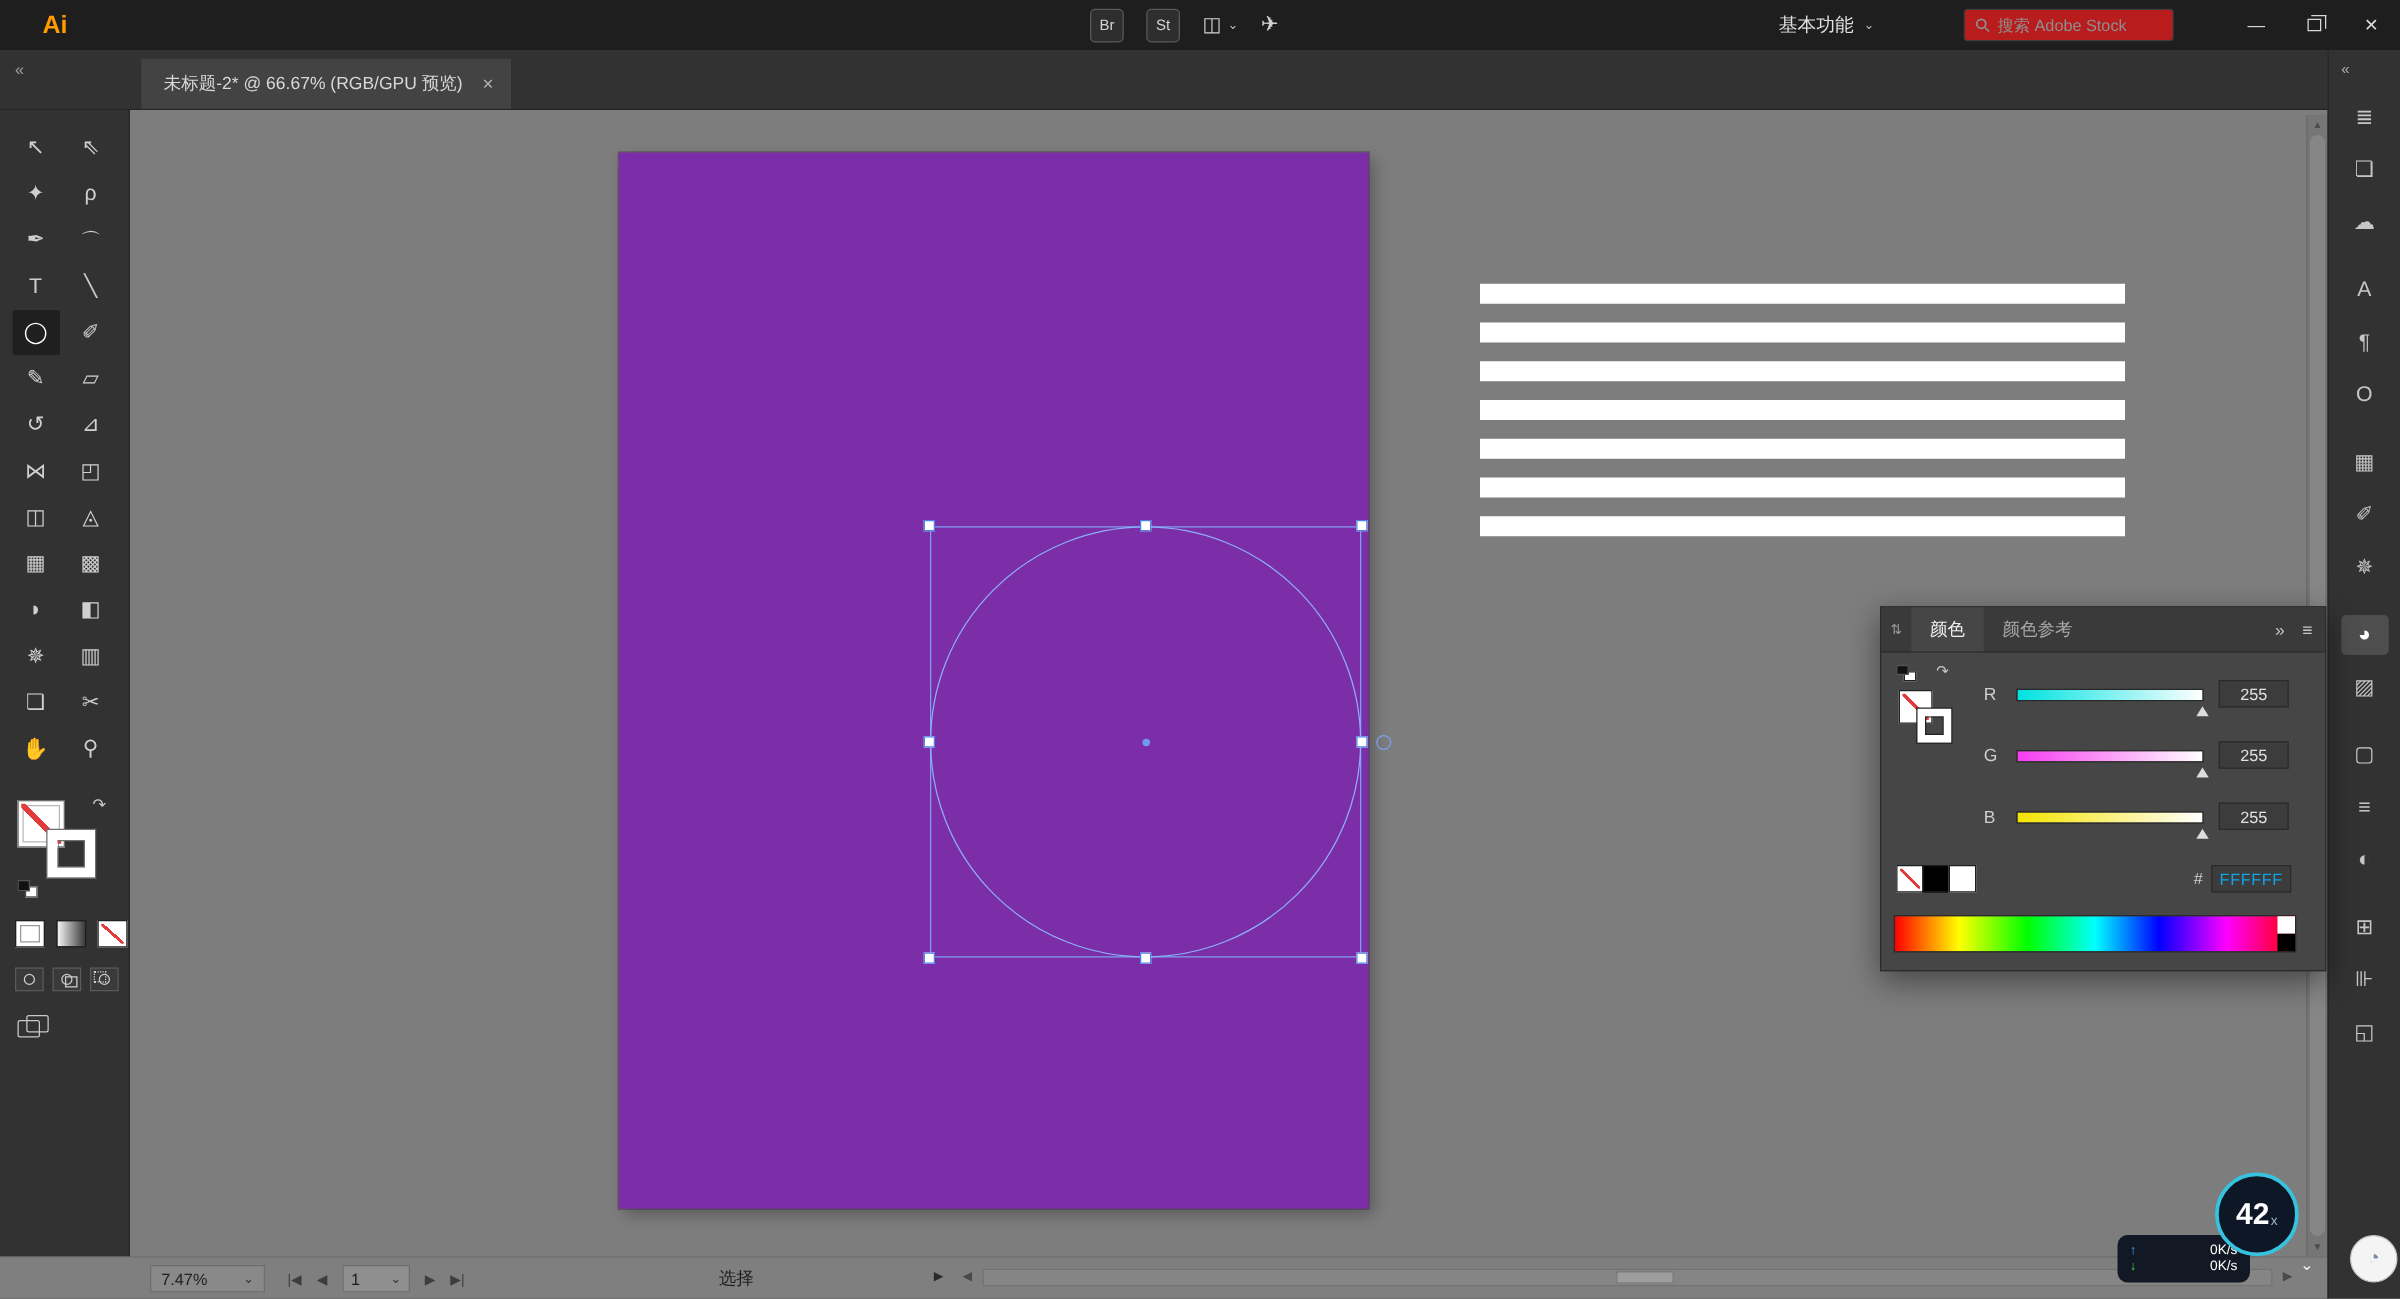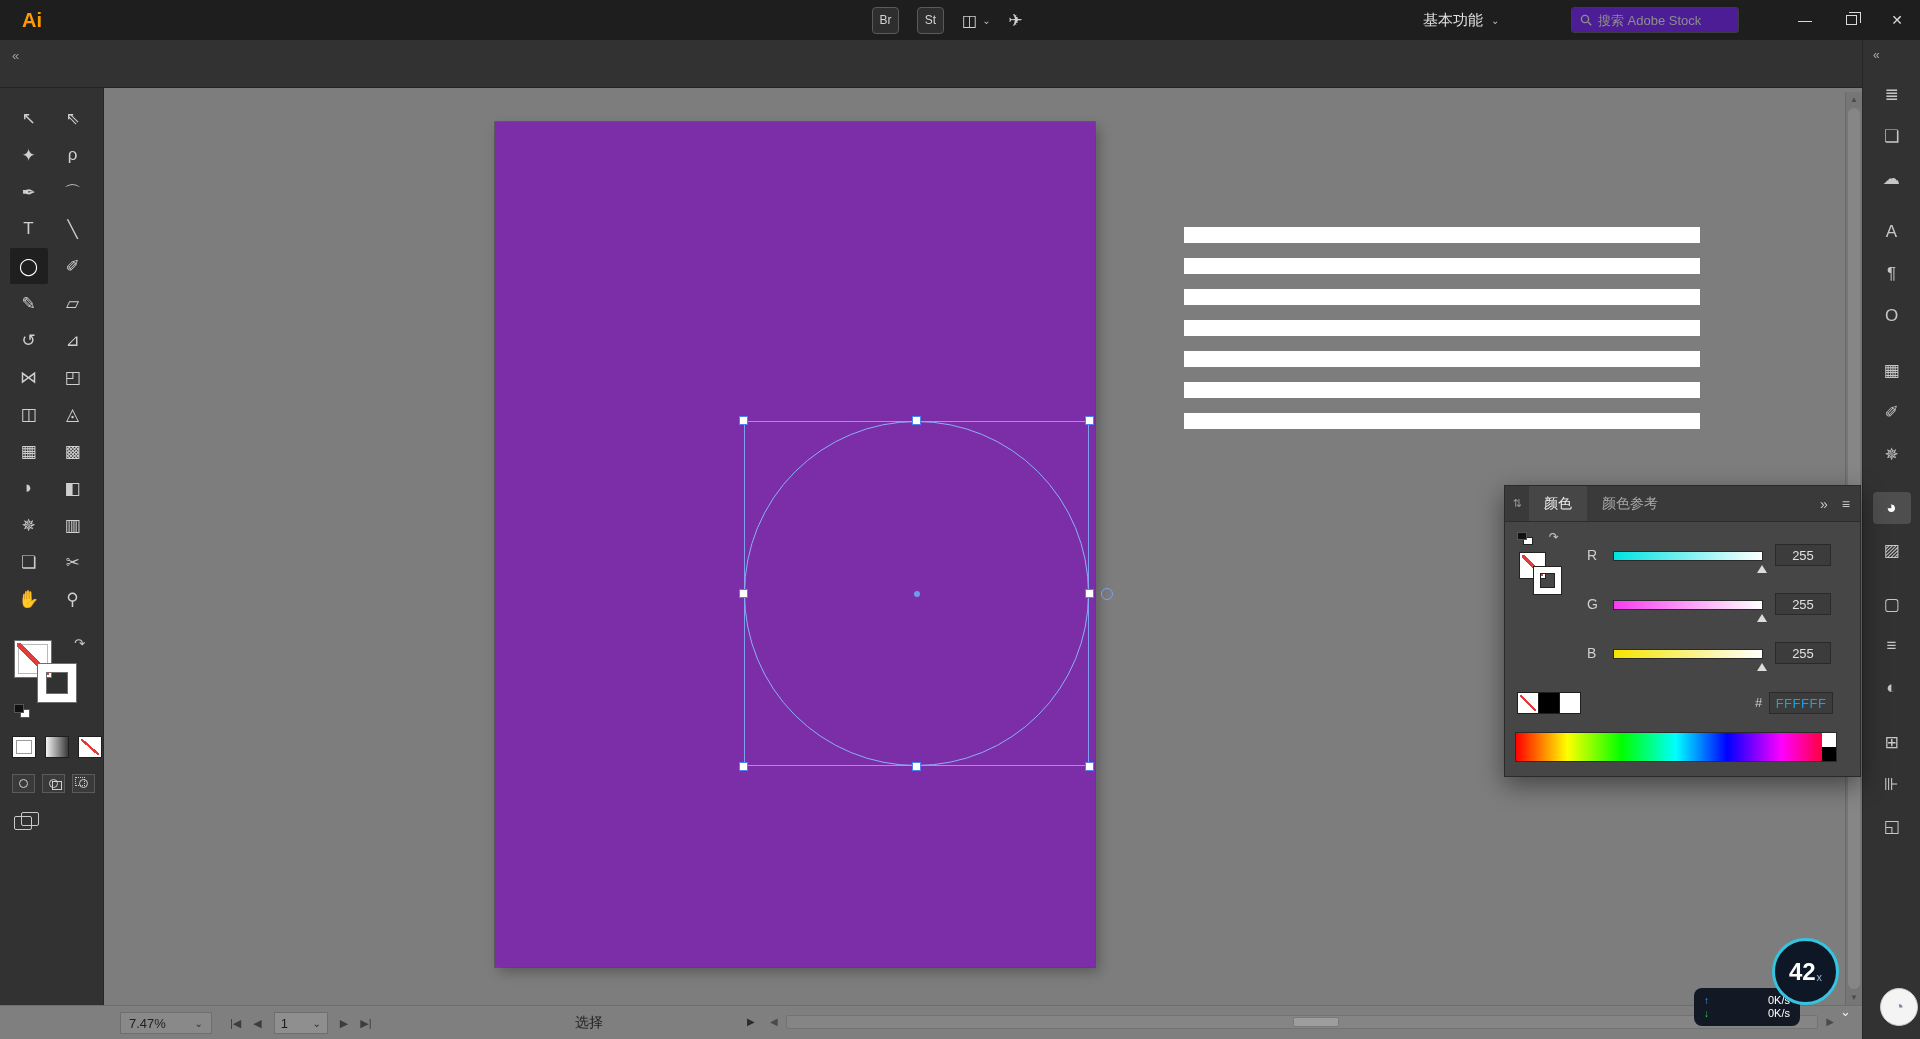--- a/index.html
+++ b/index.html
@@ -2,34 +2,34 @@
 <html><head>
 <meta charset="utf-8">
 <style>
   * { margin:0; padding:0; box-sizing:border-box; }
   body { background:#4a4a4a; }
   .screen { position:relative; width:1920px; height:1039px; overflow:hidden;
             background:#7d7d7d; font-family:"Liberation Sans","DejaVu Sans",sans-serif; color:#e8e8e8; }
 
   
   .menubar { position:absolute; left:0; top:0; right:0; height:40px; background:#1e1e1e; z-index:90; }
-  .logo { position:absolute; left:10px; top:0; width:44px; height:24px; line-height:40px; text-align:center;
+  .logo { position:absolute; left:10px; top:0; width:44px; height:24px; line-height:40px; text-align:right;
           color:#ff9a00; font-weight:bold; font-size:20px; }
   .menus { position:absolute; left:60px; top:0; height:40px; display:flex; }
   .menu-item { padding:0 14px; line-height:40px; font-size:15px; color:#e4e4e4; white-space:nowrap; }
   .mid-icons { position:absolute; left:872px; top:0; height:40px; display:flex; align-items:center; gap:18px; }
   .app-chip { width:27px; height:27px; border:1px solid #5a5a5a; border-radius:4px; background:#2e2e2e;
               color:#d4d4d4; font-size:12px; display:flex; align-items:center; justify-content:center; }
   .arrange { display:flex; align-items:center; gap:5px; color:#cfcfcf; }
   .arrange .g { font-size:16px; }
   .chev { font-size:10px; color:#bdbdbd; }
   .share { font-size:17px; color:#d0d0d0; }
   .workspace { position:absolute; left:1423px; top:0; height:40px; display:flex; align-items:center; gap:8px;
                font-size:15px; color:#e0e0e0; }
-  .searchbox { position:absolute; left:1571px; top:7px; width:168px; height:26px; background:#4c1d95;
+  .searchbox { position:absolute; left:1571px; top:7px; width:168px; height:26px; background:#b91c1c;
                border:1px solid #3c3c3c; border-radius:3px; display:flex; align-items:center; padding:0 8px; gap:6px; }
   .searchbox svg { flex:none; }
   .searchbox input { background:transparent; border:0; outline:0; color:#bbb; font-size:13px; width:100%;
                      font-family:inherit; }
   .searchbox input::placeholder { color:#8e8e8e; }
   .win-controls { position:absolute; right:0; top:0; height:40px; display:flex; }
   .win-btn { width:46px; height:40px; display:flex; align-items:center; justify-content:center; color:#d9d9d9; font-size:14px; }
   .restore-shape { width:11px; height:10px; border:1px solid #d9d9d9; position:relative; }
   .restore-shape::before { content:""; position:absolute; left:2px; top:-4px; width:11px; height:10px;
                            border:1px solid #d9d9d9; border-bottom:none; border-left:none; }
@@ -202,20 +202,24 @@
       <div class="win-btn">—</div>
       <div class="win-btn">
           <span class="restore-shape"></span>
         </div>
       <div class="win-btn">✕</div>
     </div>
   </div>
 
   <div class="tabbar">
     <span class="collapse-left">«</span>
+    <div class="doc-tab">
+      <span>未标题-2* @ 66.67% (RGB/GPU 预览)</span>
+      <span class="close">×</span>
+    </div>
   </div>
 
   <div class="toolbar">
     <div class="tools">
 
     <button class="tool">
           <span>↖</span>
         </button>
         <button class="tool">
           <span>⇖</span>

